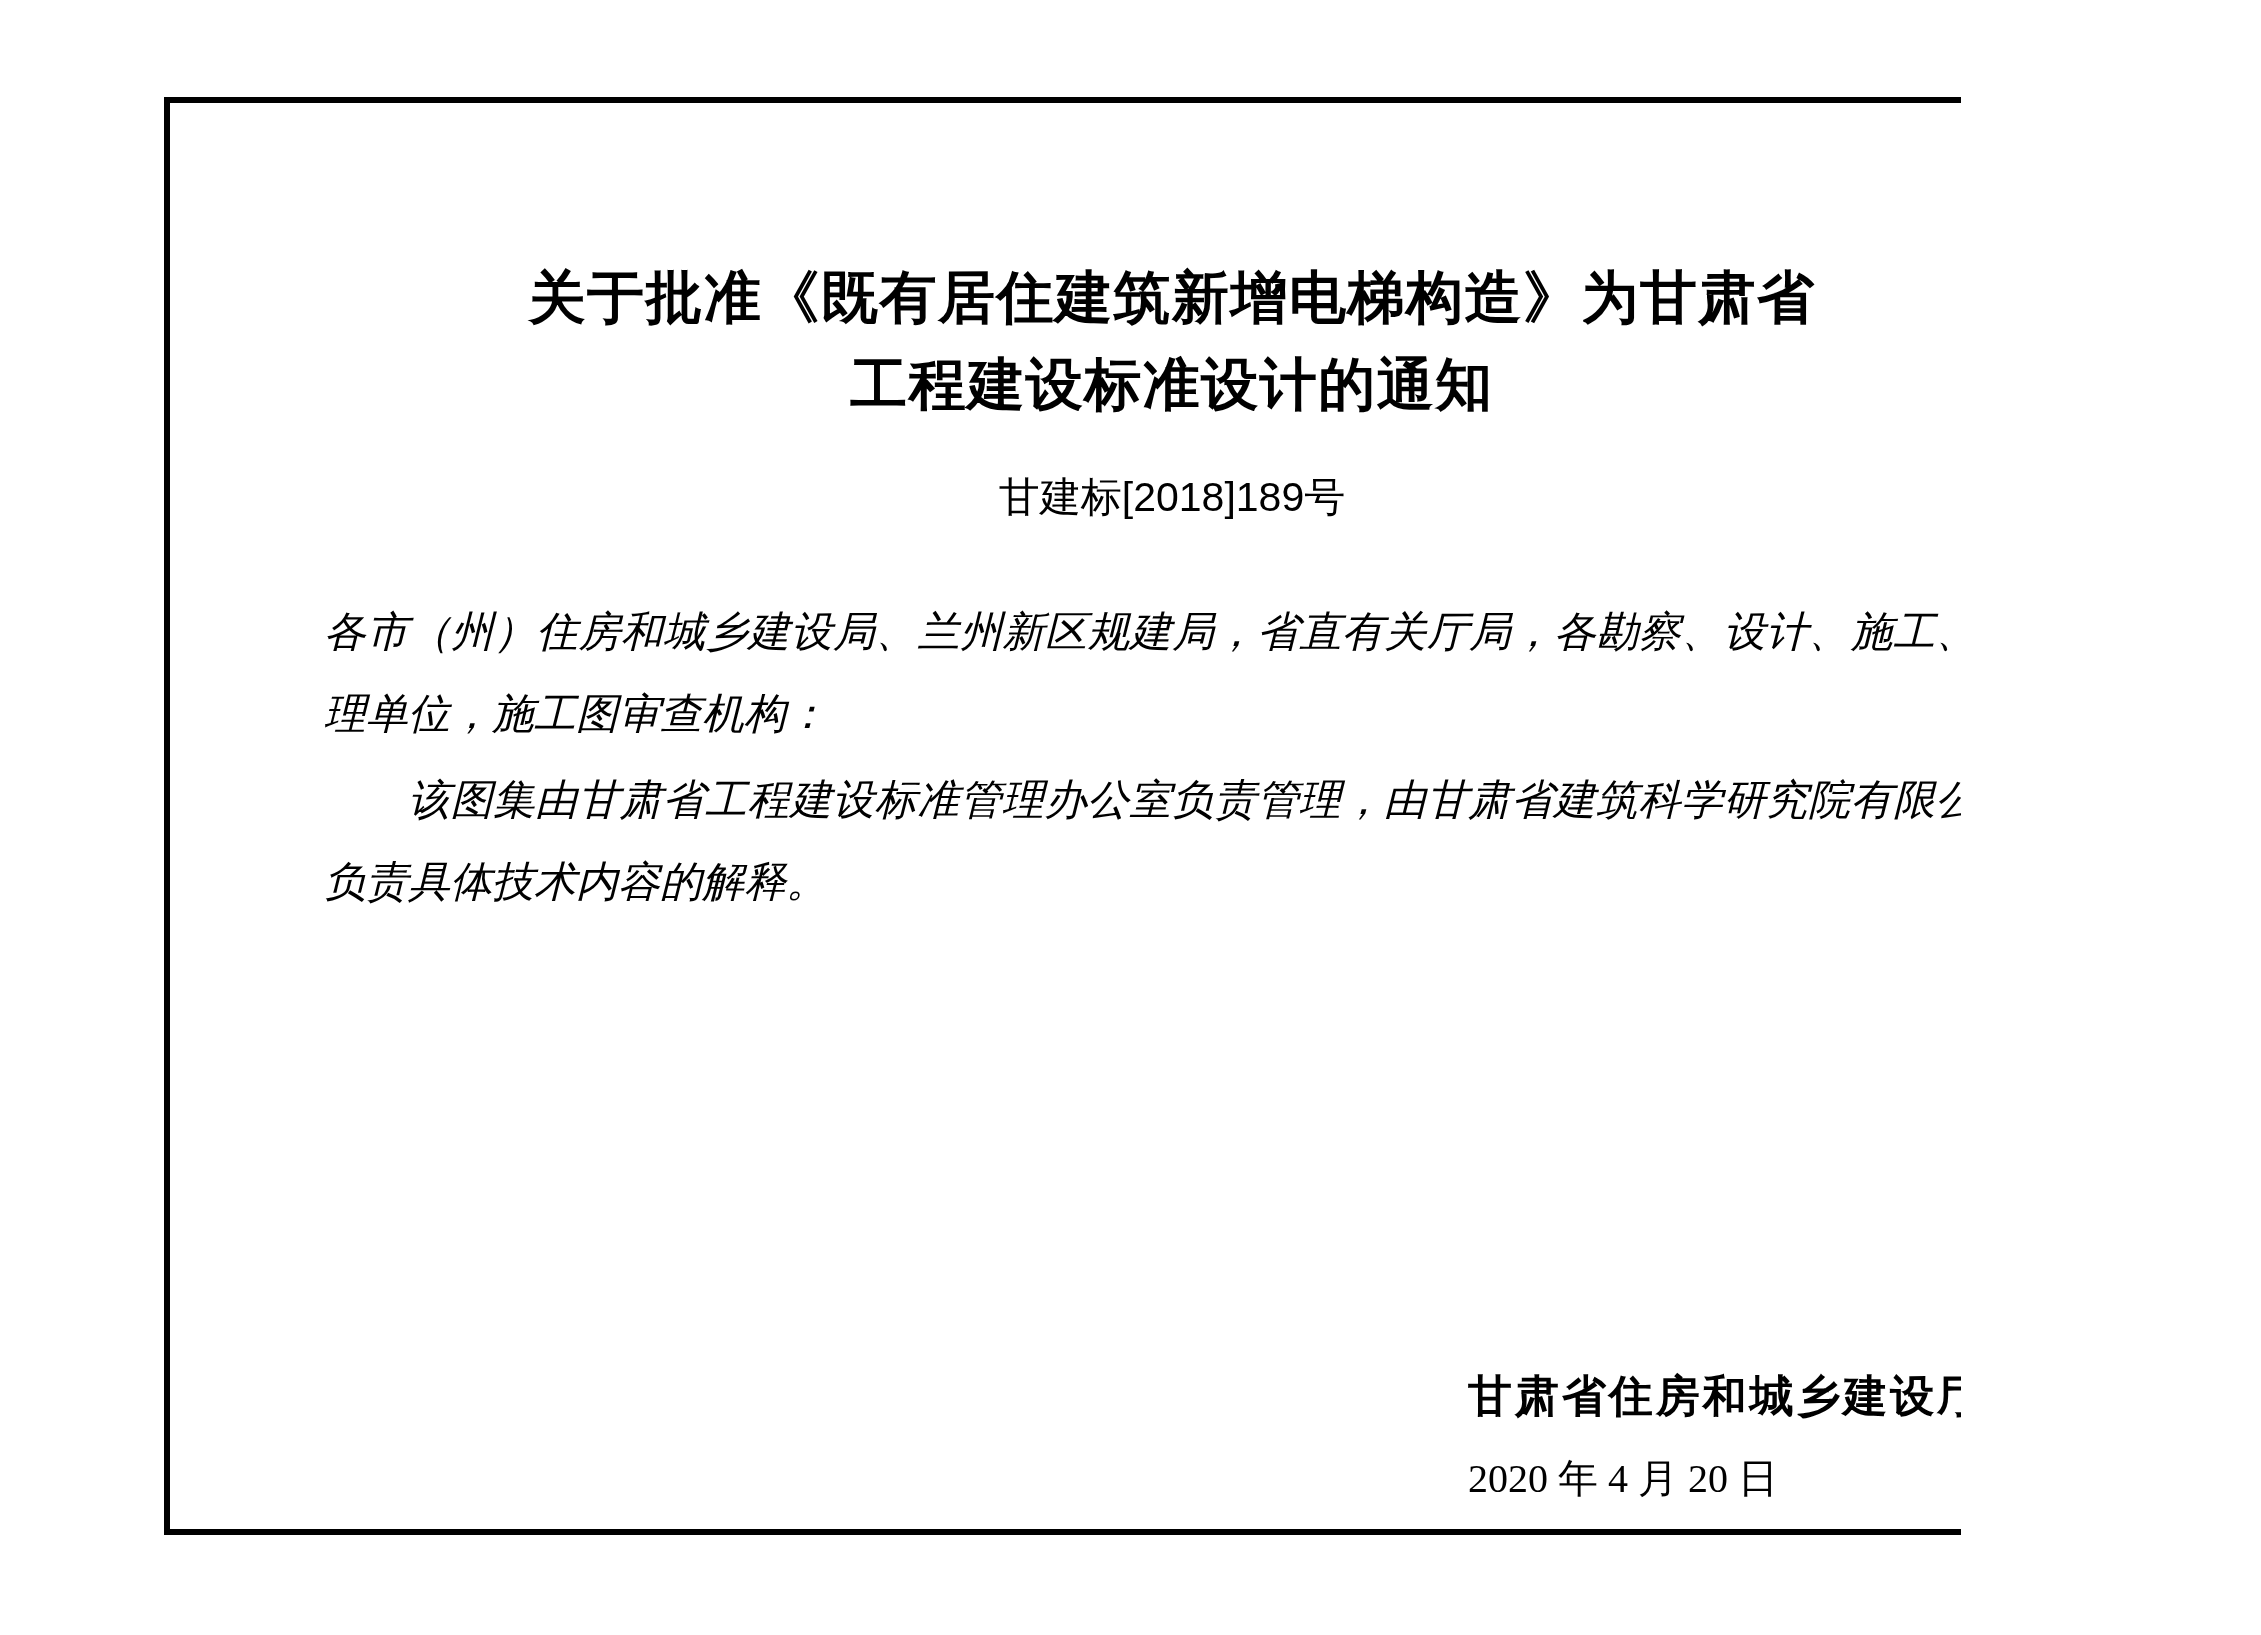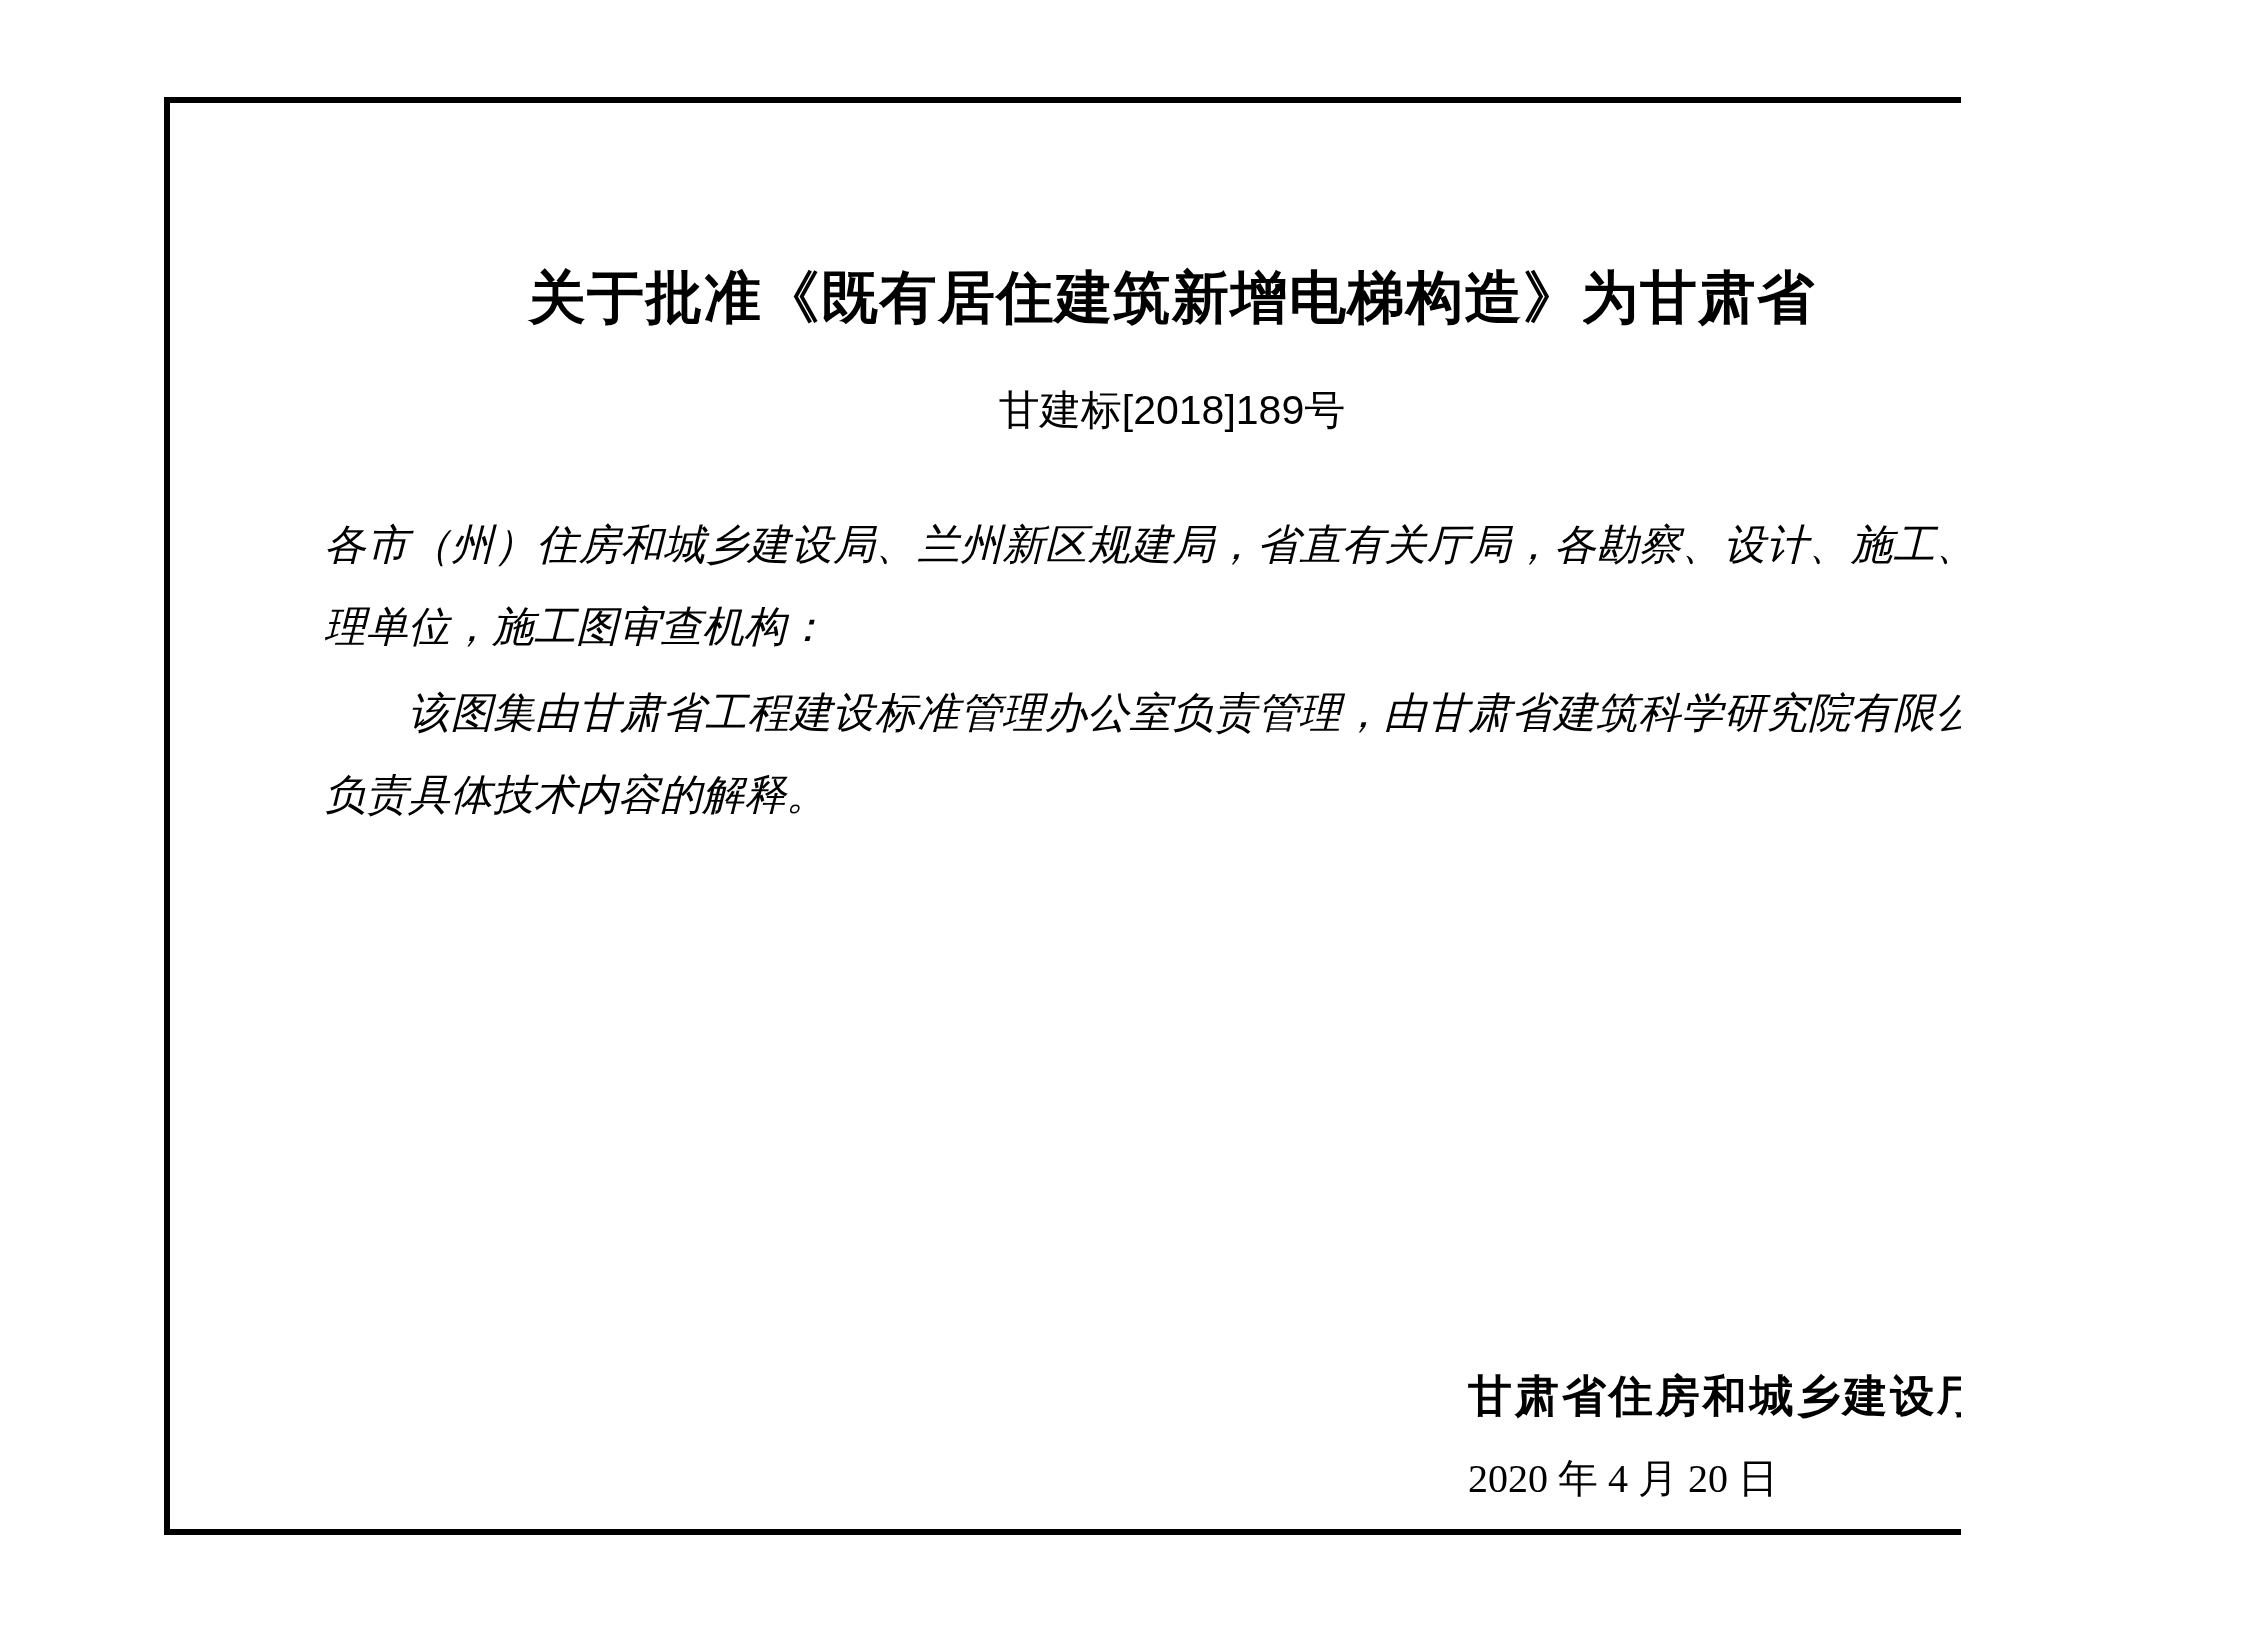--- a/index.html
+++ b/index.html
@@ -82,20 +82,21 @@
 </style>
 </head>
 <body>
 
 <div class="page">
   <div class="frame">
     <div class="content">
 
       <h1 class="doc-title">
         <div>关于批准《既有居住建筑新增电梯构造》为甘肃省</div>
+        <div>工程建设标准设计的通知</div>
       </h1>
 
       <div class="doc-number">甘建标[2018]189号</div>
 
       <div class="body-text">
         <p class="para">各市（州）住房和城乡建设局、兰州新区规建局，省直有关厅局，各勘察、设计、施工、监理单位，施工图审查机构：</p>
         <p class="para indent">该图集由甘肃省工程建设标准管理办公室负责管理，由甘肃省建筑科学研究院有限公司负责具体技术内容的解释。</p>
       </div>
 
       <div class="signature-area">

